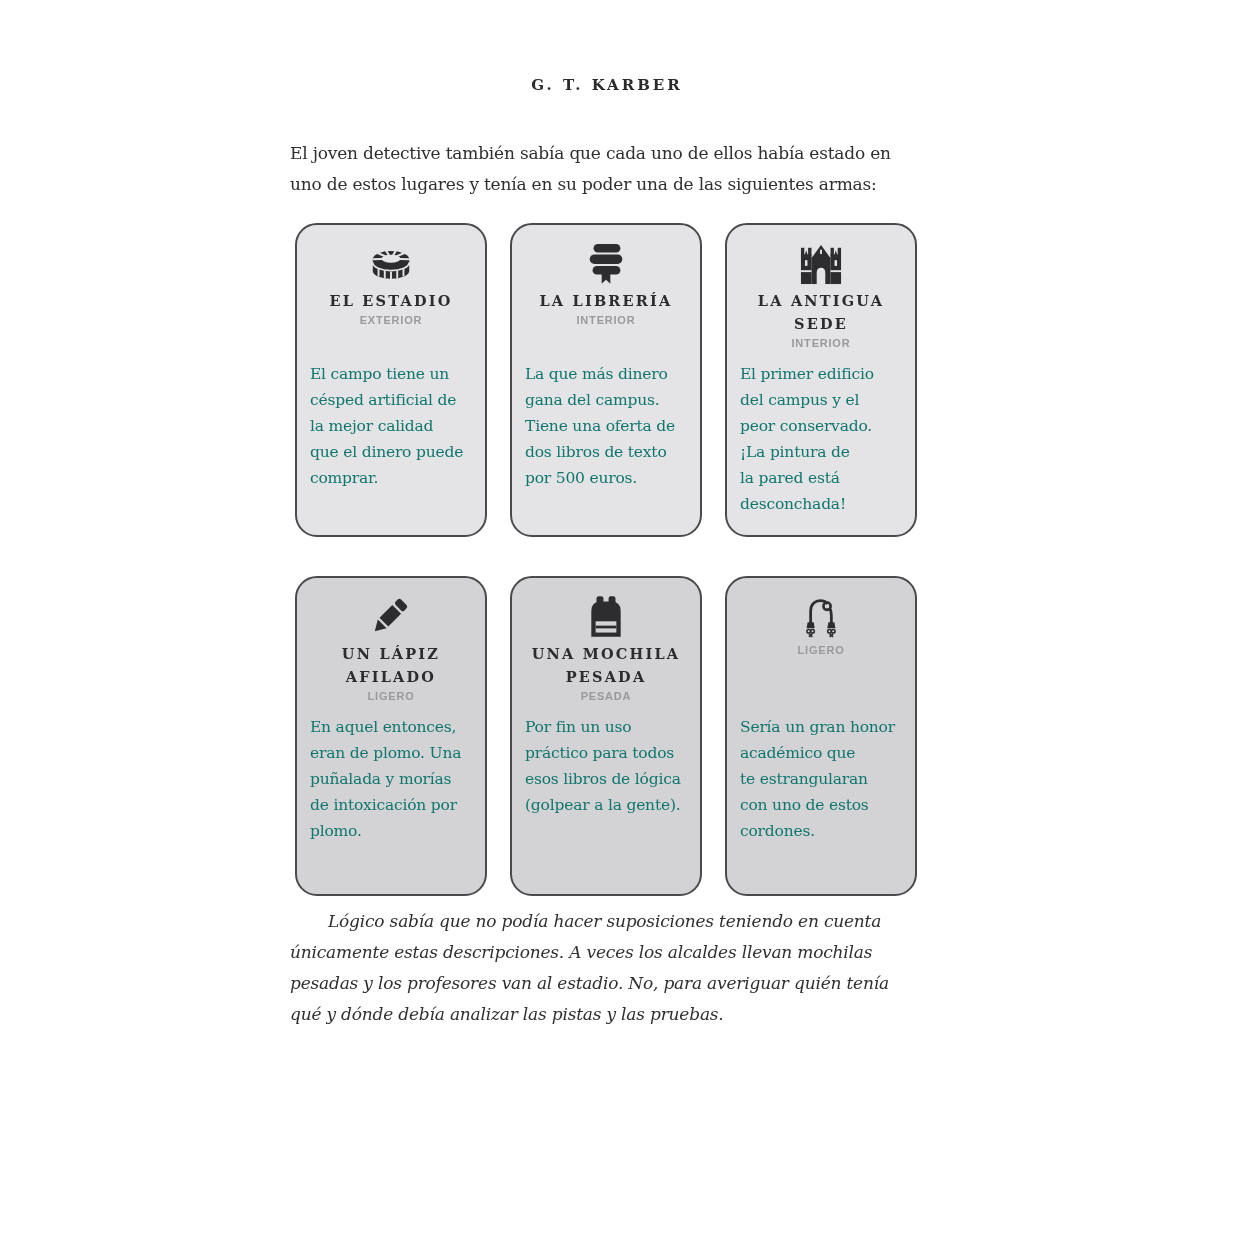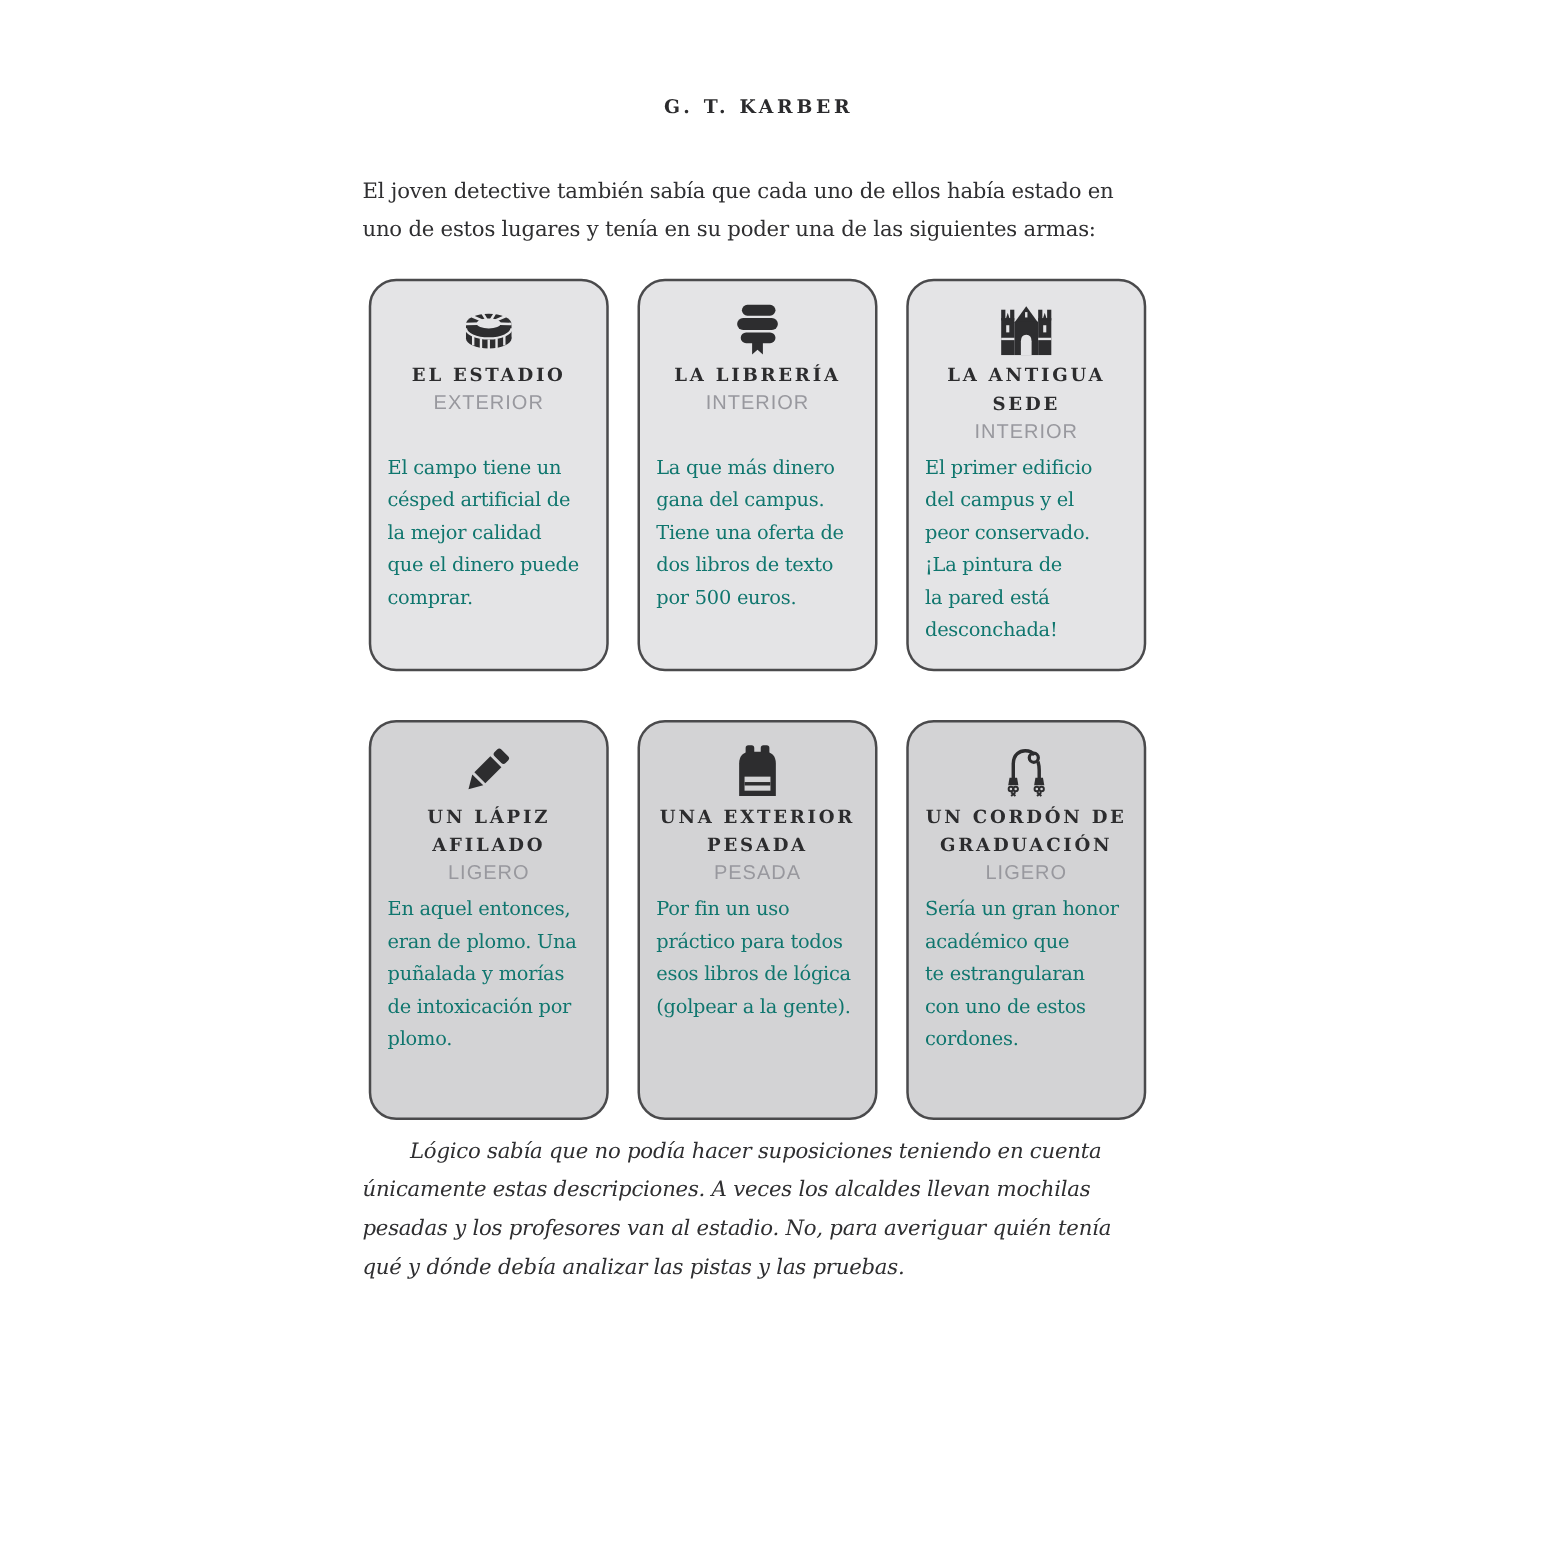--- a/index.html
+++ b/index.html
@@ -42,21 +42,21 @@
   .cards.weapons .card{background:#d3d3d5;height:320px;}
   .card-head{height:122px;text-align:center;}
   .icon-box{height:50px;display:flex;align-items:center;justify-content:center;}
   .card-title{
     font-weight:bold;font-size:14.5px;line-height:23px;
     letter-spacing:2.2px;color:#2c2c2e;white-space:pre-line;
   }
   .card-tag{
     margin-top:2px;
     font-family:"Liberation Sans", sans-serif;
-    font-weight:normal;font-size:16px;letter-spacing:0.8px;
+    font-weight:bold;font-size:11px;letter-spacing:0.8px;
     color:#98989e;
   }
   .card-body{
     margin:0;font-size:15.5px;line-height:26px;letter-spacing:-0.2px;
     color:#0f766e;white-space:pre-line;text-align:left;
   }
   .page-number{
     position:absolute;top:1146px;left:0;width:100%;
     text-align:center;font-weight:bold;font-size:15px;color:#2b2b2d;
   }
@@ -200,21 +200,21 @@
         <div class="card-head">
           <div class="icon-box">
             <svg class="ic" width="38" height="48" viewBox="0 0 44 48">
               <rect class="ink" x="11" y="0" width="8" height="11" rx="2.5"></rect>
               <rect class="ink" x="25" y="0" width="8" height="11" rx="2.5"></rect>
               <path class="ink" d="M5,47 V17 Q5,6 16,6 H28 Q39,6 39,17 V47 Z"></path>
               <rect class="bg" x="10" y="29" width="24" height="13"></rect>
               <rect class="ink" x="10" y="34" width="24" height="3.2"></rect>
             </svg>
           </div>
-          <div class="card-title">UNA EXTERIOR
+          <div class="card-title">UNA MOCHILA
 PESADA</div>
           <div class="card-tag">PESADA</div>
         </div>
         <p class="card-body">Por fin un uso
 práctico para todos
 esos libros de lógica
 (golpear a la gente).</p>
       </div>
 
       <div class="card">
@@ -231,22 +231,20 @@
                 <circle cx="12.2" cy="40.5" r="2.1"></circle>
                 <line x1="8" y1="43.5" x2="12" y2="47"></line>
                 <line x1="12" y1="43.5" x2="8" y2="47"></line>
                 <circle cx="31.8" cy="40.5" r="2.1"></circle>
                 <circle cx="36.2" cy="40.5" r="2.1"></circle>
                 <line x1="32" y1="43.5" x2="36" y2="47"></line>
                 <line x1="36" y1="43.5" x2="32" y2="47"></line>
               </g>
             </svg>
           </div>
-          <div class="card-title">UN CORDÓN DE
-GRADUACIÓN</div>
           <div class="card-tag">LIGERO</div>
         </div>
         <p class="card-body">Sería un gran honor
 académico que
 te estrangularan
 con uno de estos
 cordones.</p>
       </div>
 
     </div>

